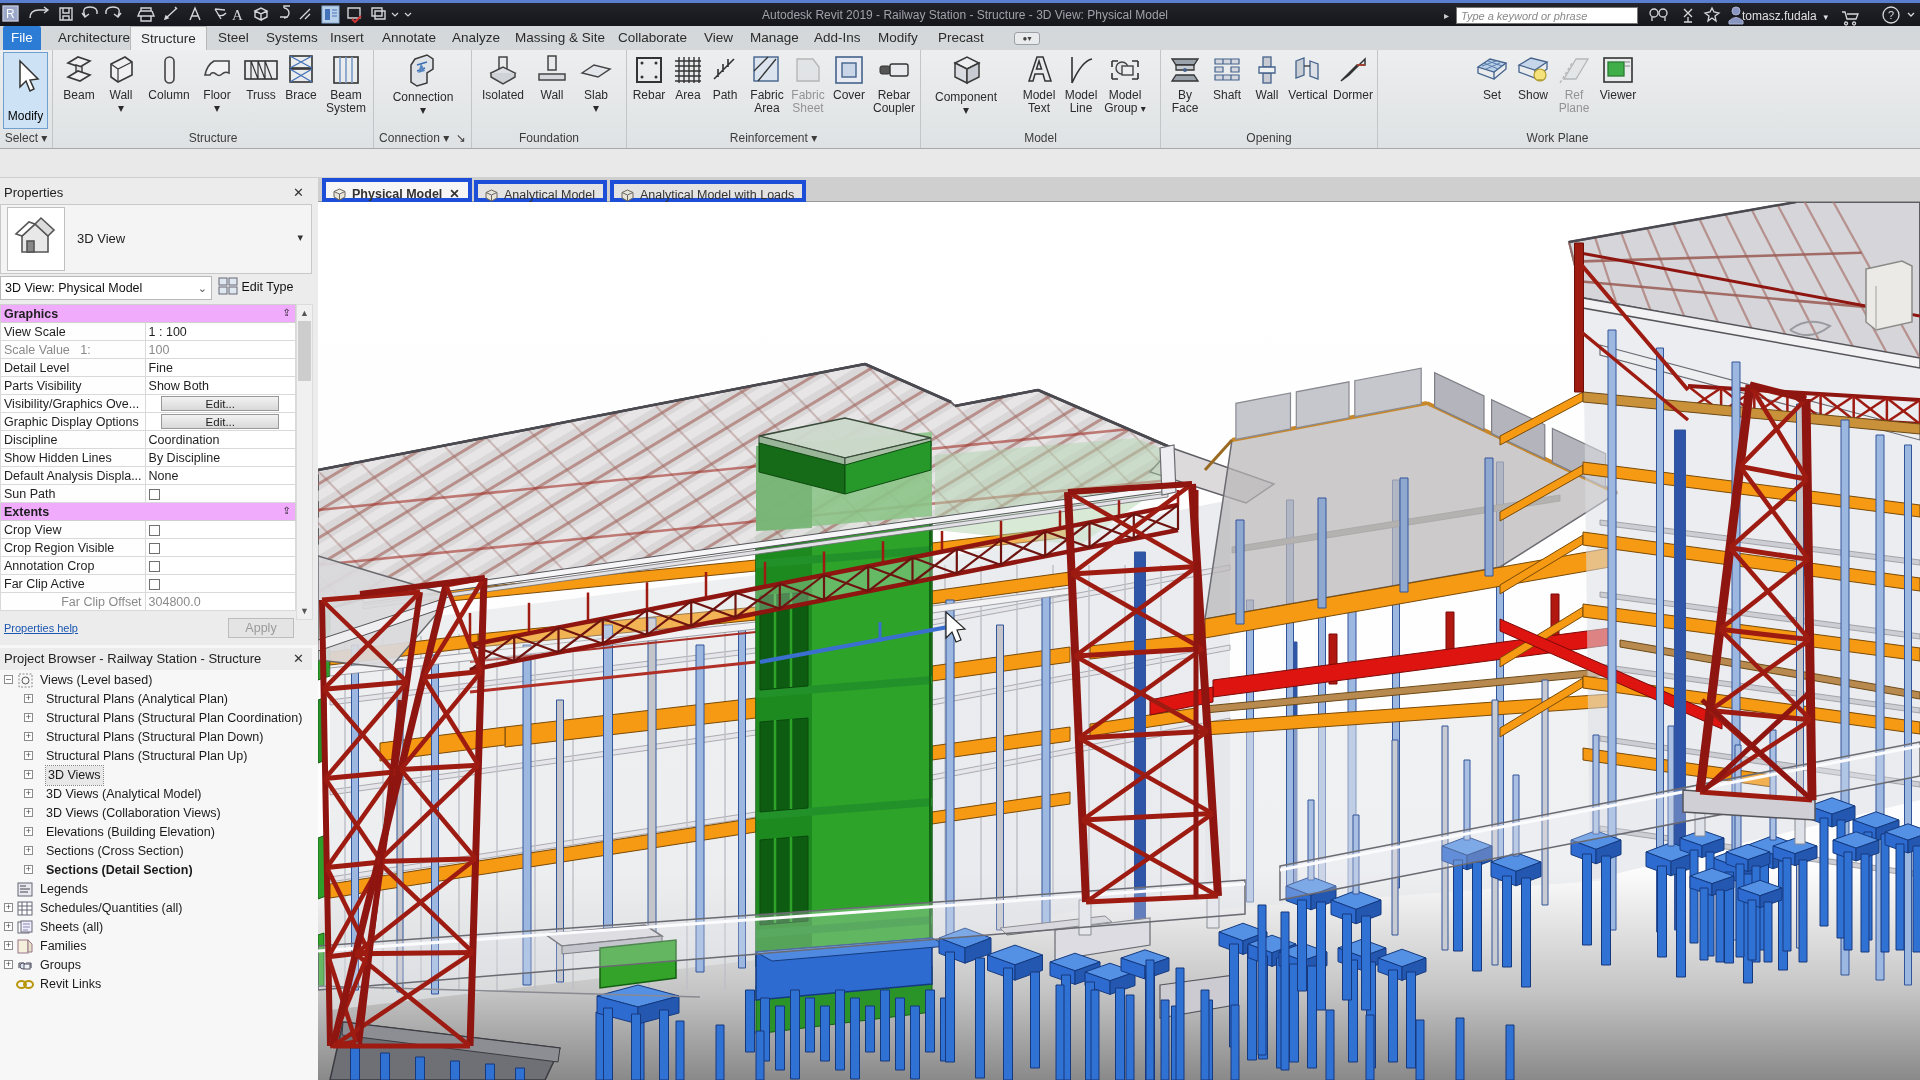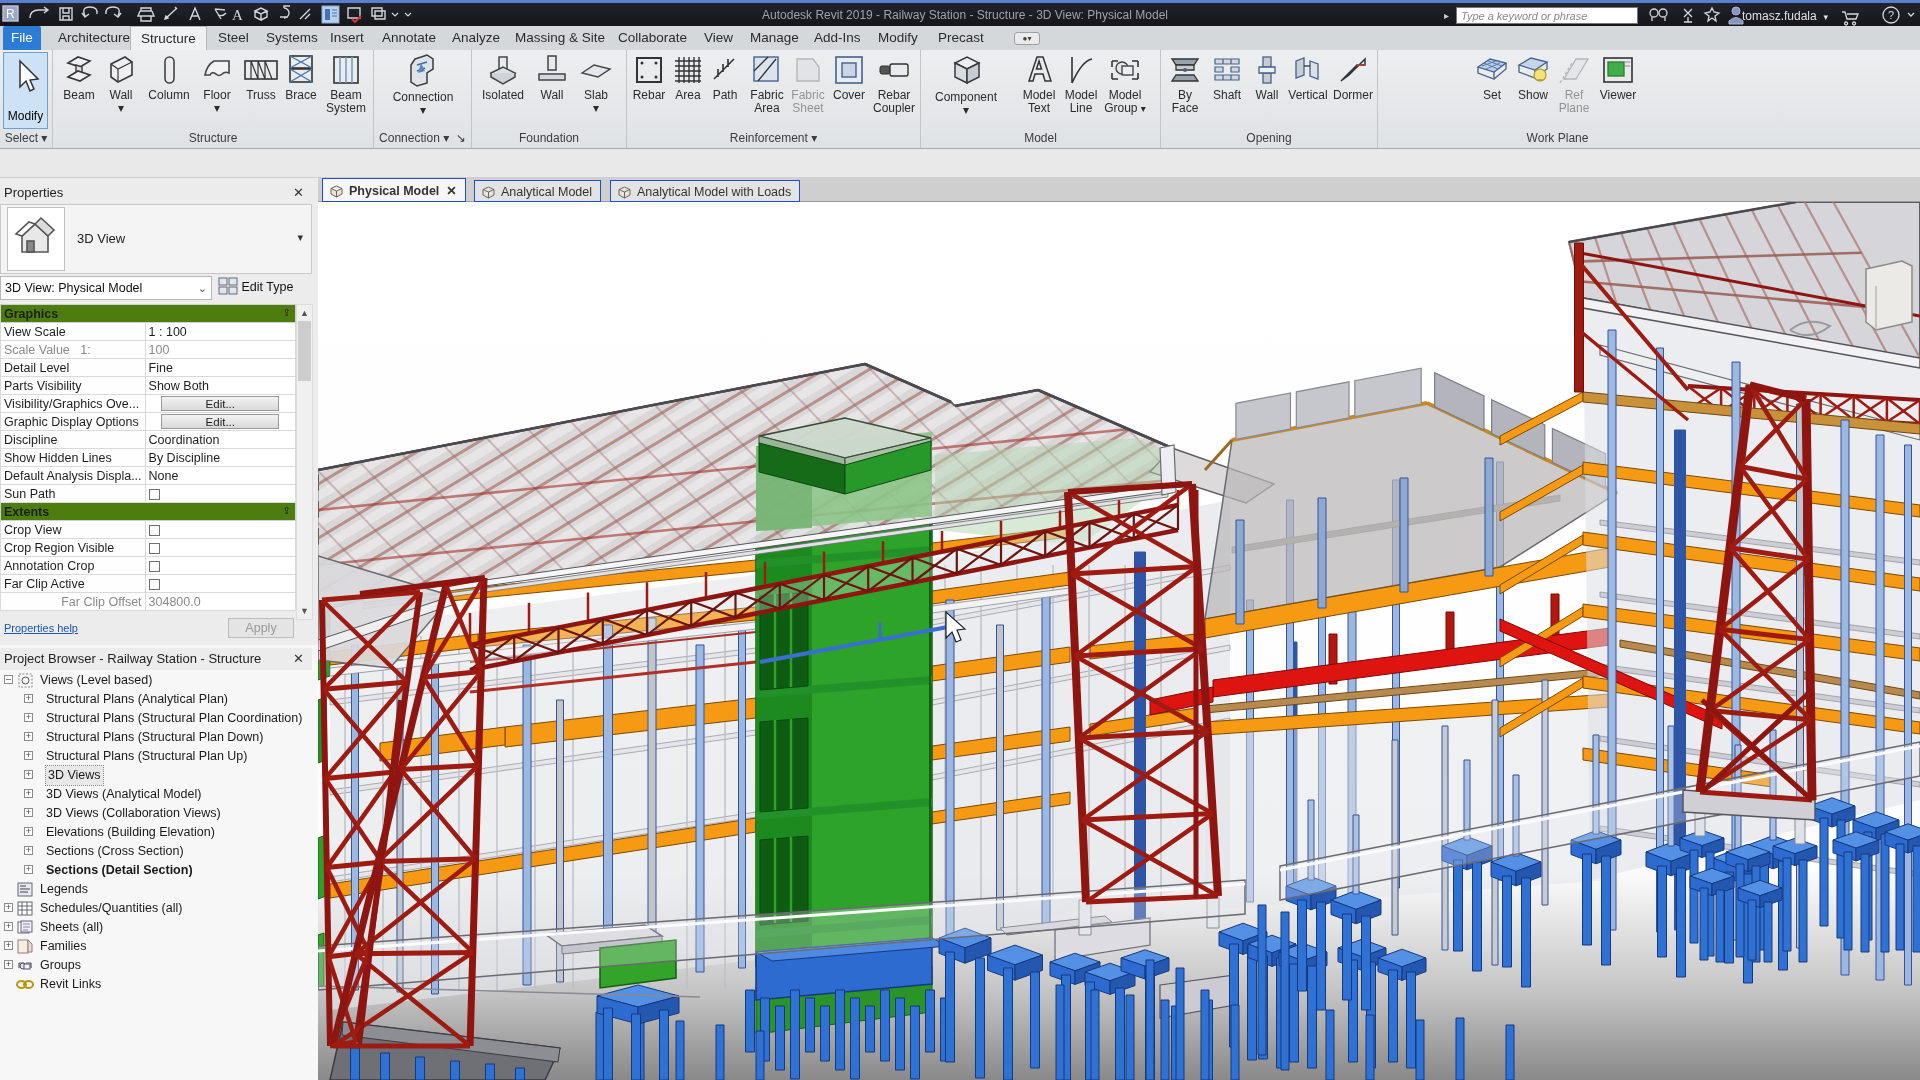--- a/index.html
+++ b/index.html
@@ -29,34 +29,34 @@
 
 #optstrip { position:absolute; left:0; top:149px; width:1920px; height:29px; background:#e9e9e9; border-bottom:1px solid #cfcfcf; }
 
 
 #leftcol { position:absolute; left:0; top:178px; width:318px; height:902px; background:#ececec; }
 .phead { position:relative; height:22px; background:#ececec; font-size:13px; color:#222; padding-left:4px; line-height:22px; }
 .phead .x { position:absolute; right:8px; top:0; font-size:13px; color:#333; }
 table.props { border-collapse:collapse; width:296px; font-size:12.5px; color:#1e1e1e; }
 table.props td { border:1px solid #d9d9d9; height:18px; padding:0 3px; background:#fff; white-space:nowrap; overflow:hidden; }
 table.props td.lbl { width:139px; background:#fefefe; }
-table.props tr.sect td { background:#4d7c0f; font-weight:bold; border:1px solid #cfcfcf; }
+table.props tr.sect td { background:#f0abfc; font-weight:bold; border:1px solid #cfcfcf; }
 .editbtn { display:block; margin:0 auto; width:118px; height:15px; background:linear-gradient(#f2f2f2,#d9d9d9); border:1px solid #999; font-size:11.5px; text-align:center; line-height:14px; }
 .chk { display:inline-block; width:11px; height:11px; border:1px solid #707070; background:#fff; vertical-align:middle; }
 
 
 #pbrowser { position:absolute; left:0; top:645px; width:318px; height:435px; background:#f7f7f7; }
 .tree { font-size:12.5px; color:#1a1a1a; }
 .ti { position:relative; height:19px; line-height:19px; white-space:nowrap; }
 .pm { position:absolute; width:9px; height:9px; border:1px solid #8c8c8c; background:#fff; font-size:9px; line-height:7px; text-align:center; color:#444; top:4px; }
 
 
 #vp { position:absolute; left:318px; top:178px; width:1602px; height:902px; background:#cfcfcf; }
 #vtabs { position:absolute; left:0; top:0; width:1602px; height:24px; background:#cfcfcf; border-bottom:1px solid #9a9a9a; }
-.vtab { position:absolute; top:2px; height:22px; line-height:22px; font-size:12.5px; color:#333; background:#e3e3e3; border:1px solid #1d4ed8; padding:0 8px 0 26px; }
+.vtab { position:absolute; top:2px; height:22px; line-height:22px; font-size:12.5px; color:#333; background:#e3e3e3; border:4px solid #1d4ed8; padding:0 8px 0 26px; }
 .vtab.active { background:#f6f6f6; font-weight:bold; top:0; height:24px; line-height:24px; }
 #scene { position:absolute; left:0; top:24px; width:1602px; height:878px; overflow:hidden; }
 </style>
 </head>
 <body>
 <div id="app">
 
   <div id="topbar">
     <svg width="700" height="23" viewBox="0 0 700 23" style="position:absolute; left:0; top:0;">
       <g stroke="#d4d5d8" stroke-width="1.4" fill="none">

